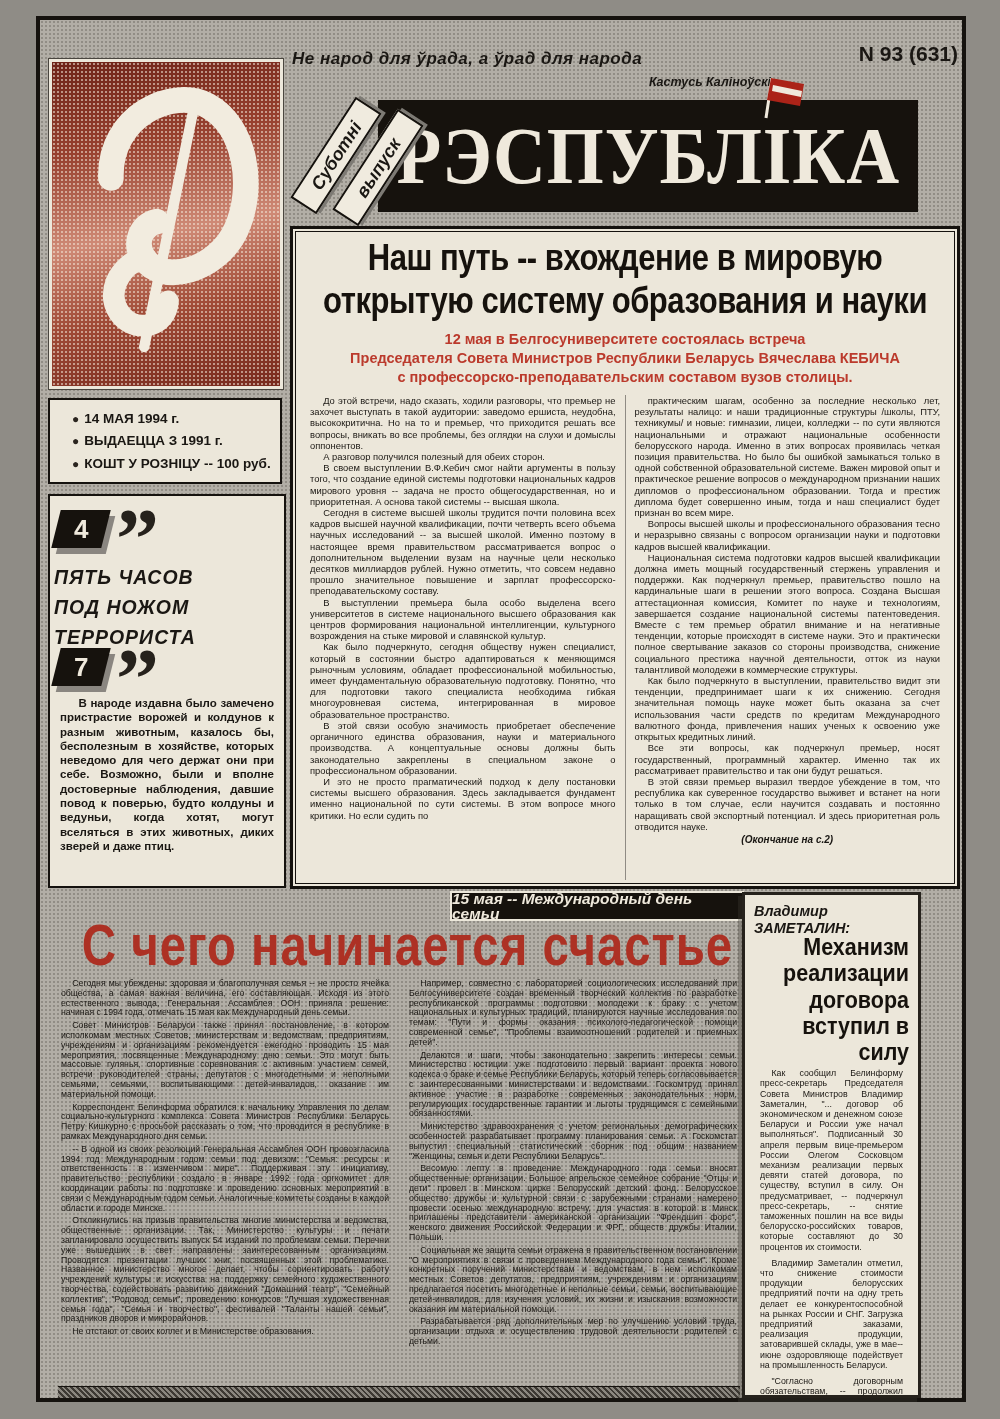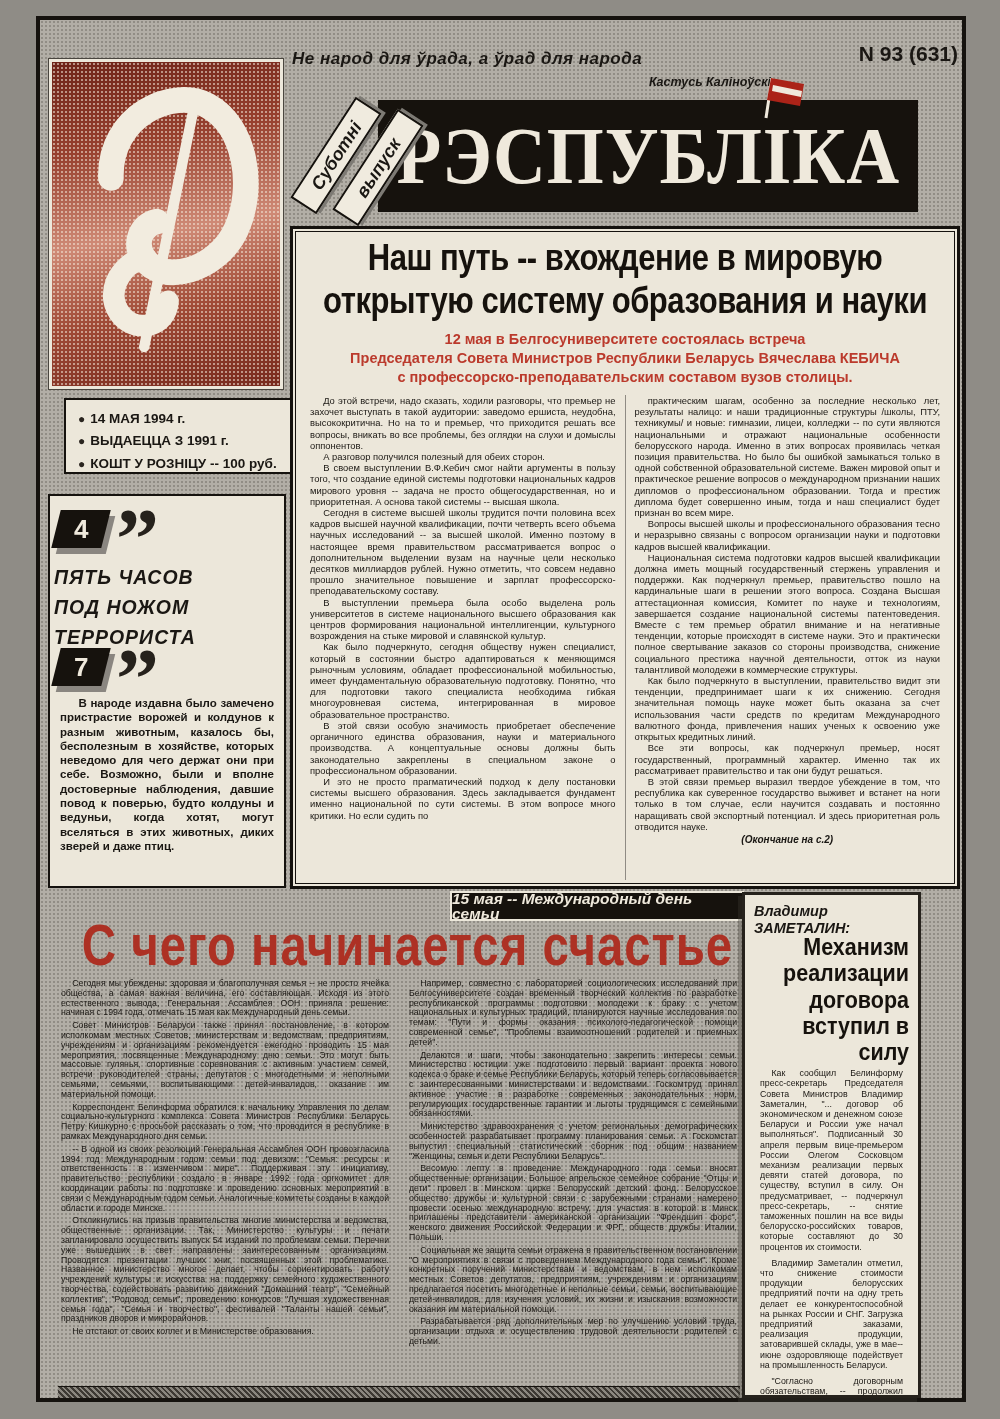--- a/index.html
+++ b/index.html
@@ -45,21 +45,21 @@
   .logo-box { position:absolute; left:8px; top:38px; width:236px; height:332px;
     background:#ece7da; border:1px solid #4a463f; padding:3px; box-sizing:border-box; }
   .logo-inner { width:100%; height:100%; position:relative;
     background:
       radial-gradient(rgba(243,233,218,.55) .8px, transparent 1px),
       linear-gradient(170deg,#6d2318 0%, #97402e 26%, #cf8a76 52%, #a04a36 74%, #772a1d 100%);
     background-size:4px 4px, 100% 100%; }
   .logo-inner svg { position:absolute; inset:0; }
 
   
-  .info-box { left:24px; top:378px; width:234px; height:76px; padding:8px 6px 6px 12px; box-sizing:border-box; }
+  .info-box { left:8px; top:378px; width:234px; height:86px; padding:8px 6px 6px 22px; box-sizing:border-box; }
   .info-row { font:bold 13.5px/1.65 "Liberation Sans",sans-serif; white-space:nowrap; }
   .blt::before { content:"●"; margin-right:5px; font-size:12px; color:#2a251f; }
 
   
   .teaser-box { left:8px; top:474px; width:234px; height:390px; }
   .badge { position:absolute; width:50px; height:38px; background:#16120d;
     transform:skewX(-14deg); display:flex; align-items:center; justify-content:center;
     color:#efe9dc; font:bold 26px/1 "Liberation Sans",sans-serif;
     box-shadow:6px 6px 0 #8a8680; }
   .badge span { transform:skewX(14deg); }
@@ -187,21 +187,21 @@
       <span>12 мая в Белгосуниверситете состоялась встреча</span><br>
       <span>Председателя Совета Министров Республики Беларусь Вячеслава КЕБИЧА</span><br>
       <span>с профессорско-преподавательским составом вузов столицы.</span>
     </div>
     <div class="cols">
       <div class="col">
         <p>До этой встречи, надо сказать, ходили разговоры, что премьер не захочет выступать в такой аудитории: заведомо ершиста, неудобна, высококритична. Но на то и премьер, что приходится решать все вопросы, вникать во все проблемы, без оглядки на слухи и домыслы оппонентов.</p>
         <p>А разговор получился полезный для обеих сторон.</p>
         <p>В своем выступлении В.Ф.Кебич смог найти аргументы в пользу того, что создание единой системы подготовки национальных кадров мирового уровня -- задача не просто общегосударственная, но и приоритетная. А основа такой системы -- высшая школа.</p>
         <p>Сегодня в системе высшей школы трудится почти половина всех кадров высшей научной квалификации, почти четверть всего объема научных исследований -- за высшей школой. Именно поэтому в настоящее время правительством рассматривается вопрос о дополнительном выделении вузам на научные цели несколько десятков миллиардов рублей. Нужно отметить, что совсем недавно прошло значительное повышение и зарплат профессорско-преподавательскому составу.</p>
-        <p>В выступлении премьера была особо выделена роль университетов в системе национального высшего образования как центров формирования национальной интеллигенции, культурного возрождения на стыке мировой и славянской культур.</p>
+        <p>В выступлении премьера была особо выделена всего университетов в системе национального высшего образования как центров формирования национальной интеллигенции, культурного возрождения на стыке мировой и славянской культур.</p>
         <p>Как было подчеркнуто, сегодня обществу нужен специалист, который в состоянии быстро адаптироваться к меняющимся рыночным условиям, обладает профессиональной мобильностью, имеет фундаментальную образовательную подготовку. Понятно, что для подготовки такого специалиста необходима гибкая многоуровневая система, интегрированная в мировое образовательное пространство.</p>
         <p>В этой связи особую значимость приобретает обеспечение органичного единства образования, науки и материального производства. А концептуальные основы должны быть законодательно закреплены в специальном законе о профессиональном образовании.</p>
         <p>И это не просто прагматический подход к делу постановки системы высшего образования. Здесь закладывается фундамент именно национальной по сути системы. В этом вопросе много критики. Но если судить по</p>
       </div>
       <div class="col">
         <p>практическим шагам, особенно за последние несколько лет, результаты налицо: и наши традиционные структуры /школы, ПТУ, техникумы/ и новые: гимназии, лицеи, колледжи -- по сути являются национальными и отражают национальные особенности белорусского народа. Именно в этих вопросах проявилась четкая позиция правительства. Но было бы ошибкой замыкаться только в одной собственной образовательной системе. Важен мировой опыт и практическое решение вопросов о международном признании наших дипломов о профессиональном образовании. Тогда и престиж диплома будет совершенно иным, тогда и наш специалист будет признан во всем мире.</p>
         <p>Вопросы высшей школы и профессионального образования тесно и неразрывно связаны с вопросом организации науки и подготовки кадров высшей квалификации.</p>
         <p>Национальная система подготовки кадров высшей квалификации должна иметь мощный государственный стержень управления и поддержки. Как подчеркнул премьер, правительство пошло на кардинальные шаги в решении этого вопроса. Создана Высшая аттестационная комиссия, Комитет по науке и технологиям, завершается создание национальной системы патентоведения. Вместе с тем премьер обратил внимание и на негативные тенденции, которые происходят в системе науки. Это и практически полное свертывание заказов со стороны производства, снижение социального престижа научной деятельности, отток из науки талантливой молодежи в коммерческие структуры.</p>
         <p>Как было подчеркнуто в выступлении, правительство видит эти тенденции, предпринимает шаги к их снижению. Сегодня значительная помощь науке может быть оказана за счет использования части средств по кредитам Международного валютного фонда, привлечения наших ученых к освоению уже открытых кредитных линий.</p>
         <p>Все эти вопросы, как подчеркнул премьер, носят государственный, программный характер. Именно так их рассматривает правительство и так они будут решаться.</p>

